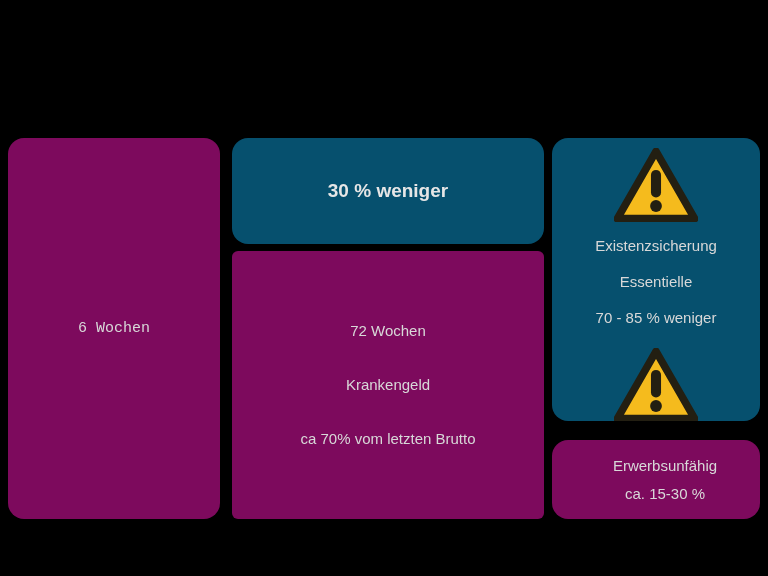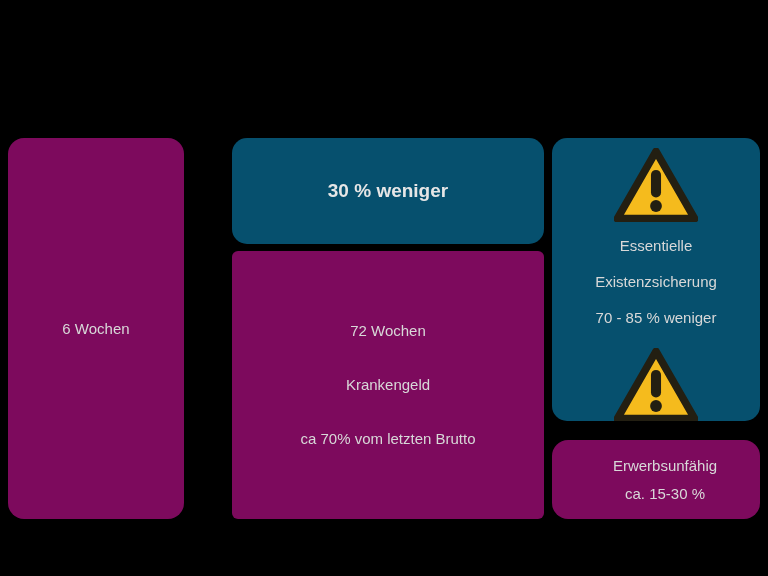--- a/index.html
+++ b/index.html
@@ -47,35 +47,36 @@
     align-items: center;
     justify-content: center;
     color: #d8d8d8;
     font-size: 15px;
     line-height: 1.2;
     text-align: center;
     padding: 6px 10px;
     overflow: hidden;
   }
   .card.purple { background: #7d0a5d; }
-  .card.teal   { background: #06506e; border-radius: 15px; }
+  .card.teal   { background: #06506e; }
 
   .card .line {
     display: block;
     width: 100%;
     white-space: nowrap;
   }
 
   
   #card-lohnfortzahlung {
     left: 8px;
     top: 138px;
-    width: 176px;
+    width: 212px;
     height: 381px;
     justify-content: center;
+    font-family: Liberation Mono, monospace;
   }
   #card-lohnfortzahlung .line { margin: 19px 0; }
 
   
   #card-30-weniger {
     left: 232px;
     top: 138px;
     width: 312px;
     height: 106px;
     font-weight: 700;
@@ -142,22 +143,22 @@
   </div>
 
   <div class="card teal" id="card-existenzsicherung">
 
     <svg class="warn-icon first" viewBox="0 0 100 88">
       <path d="M50 4 L96 84 L4 84 Z" fill="#f5bb1d" stroke="#231f12" stroke-width="9" stroke-linejoin="round"></path>
       <rect x="44" y="26" width="12" height="33" rx="6" fill="#231f12"></rect>
       <circle cx="50" cy="69" r="7" fill="#231f12"></circle>
     </svg>
 
+    <span class="line">Existenzsicherung</span>
     <span class="line">Essentielle</span>
-    <span class="line">Existenzsicherung</span>
     <span class="line">70 - 85 % weniger</span>
 
     <svg class="warn-icon second" viewBox="0 0 100 88">
       <path d="M50 4 L96 84 L4 84 Z" fill="#f5bb1d" stroke="#231f12" stroke-width="9" stroke-linejoin="round"></path>
       <rect x="44" y="26" width="12" height="33" rx="6" fill="#231f12"></rect>
       <circle cx="50" cy="69" r="7" fill="#231f12"></circle>
     </svg>
   </div>
 
   <div class="card purple" id="card-erwerbsunfaehig">

